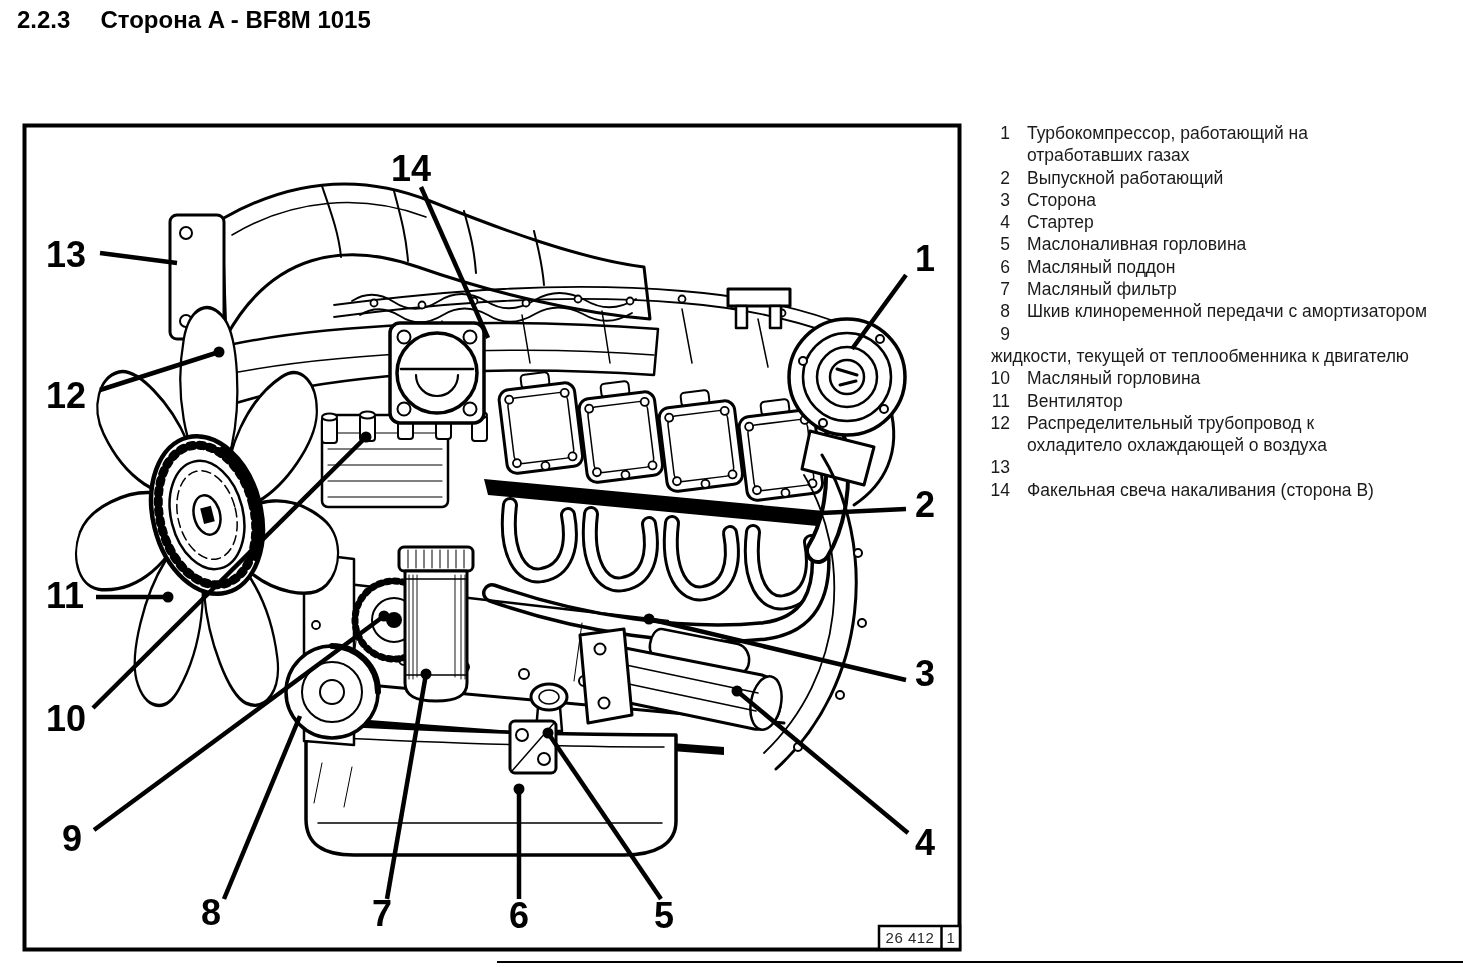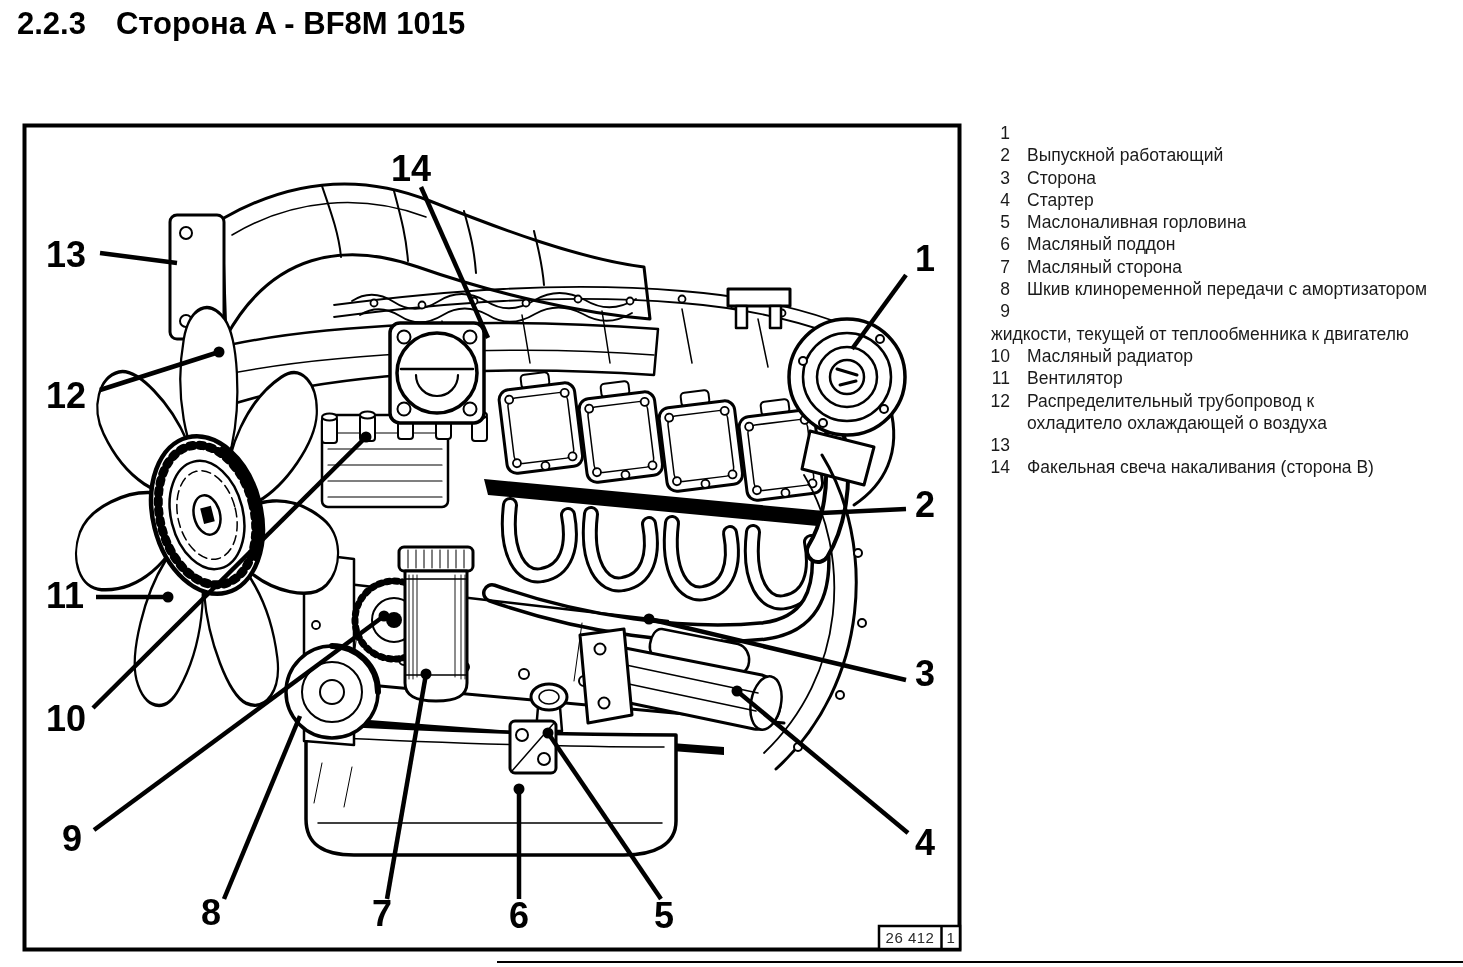--- a/index.html
+++ b/index.html
@@ -1,20 +1,20 @@
 <!DOCTYPE html>
 <html><head>
 <meta charset="utf-8">
 <style>
   html,body{margin:0;padding:0;background:#fff;}
   body{
     position:relative;width:1463px;height:967px;overflow:hidden;
     font-family:"Liberation Sans", sans-serif;color:#000;
   }
-  .title{position:absolute;left:17px;top:6px;font-size:31px;font-weight:bold;white-space:nowrap;}
+  .title{position:absolute;left:17px;top:6px;font-size:24px;font-weight:bold;white-space:nowrap;}
   .title .title-num{margin-right:30px;}
   .diagram{position:absolute;left:22px;top:123px;width:940px;height:829px;}
   .diagram svg{display:block;}
   .legend{
     position:absolute;left:983px;top:122px;width:478px;
     font-size:17.5px;line-height:22.3px;color:#1b1b1b;
   }
   .legend-row{display:flex;}
   .legend-num{flex:0 0 27px;text-align:right;}
   .legend-text{margin-left:17px;}
@@ -358,20 +358,24 @@
         <text x="24" y="144" text-anchor="start" stroke="none" data-name="callout-number">13</text>
         <line x1="399" y1="64" x2="466" y2="215" data-name="callout-leader-line"></line>
         <text x="389" y="58" text-anchor="middle" stroke="none" data-name="callout-number">14</text>
       </g>
 </svg>
 </div>
 
 <div class="legend" data-name="legend">
     <div class="legend-row" data-name="legend-item">
       <span class="legend-num" data-name="legend-item-number">1</span>
+      <span class="legend-text" data-name="legend-item-text">
+        <div data-name="legend-line">Турбокомпрессор, работающий на</div>
+        <div data-name="legend-line">отработавших газах</div>
+      </span>
     </div>
     <div class="legend-row" data-name="legend-item">
       <span class="legend-num" data-name="legend-item-number">2</span>
       <span class="legend-text" data-name="legend-item-text">
         <div data-name="legend-line">Выпускной работающий</div>
       </span>
     </div>
     <div class="legend-row" data-name="legend-item">
       <span class="legend-num" data-name="legend-item-number">3</span>
       <span class="legend-text" data-name="legend-item-text">
@@ -392,37 +396,37 @@
     </div>
     <div class="legend-row" data-name="legend-item">
       <span class="legend-num" data-name="legend-item-number">6</span>
       <span class="legend-text" data-name="legend-item-text">
         <div data-name="legend-line">Масляный поддон</div>
       </span>
     </div>
     <div class="legend-row" data-name="legend-item">
       <span class="legend-num" data-name="legend-item-number">7</span>
       <span class="legend-text" data-name="legend-item-text">
-        <div data-name="legend-line">Масляный сторона</div>
+        <div data-name="legend-line">Масляный фильтр</div>
       </span>
     </div>
     <div class="legend-row" data-name="legend-item">
       <span class="legend-num" data-name="legend-item-number">8</span>
       <span class="legend-text" data-name="legend-item-text">
         <div data-name="legend-line">Шкив клиноременной передачи с амортизатором</div>
       </span>
     </div>
     <div class="legend-row" data-name="legend-item">
       <span class="legend-num" data-name="legend-item-number">9</span>
     </div>
     <div class="legend-cont" data-name="legend-continuation-line">жидкости, текущей от теплообменника к двигателю</div>
     <div class="legend-row" data-name="legend-item">
       <span class="legend-num" data-name="legend-item-number">10</span>
       <span class="legend-text" data-name="legend-item-text">
-        <div data-name="legend-line">Масляный радиатор</div>
+        <div data-name="legend-line">Масляный горловина</div>
       </span>
     </div>
     <div class="legend-row" data-name="legend-item">
       <span class="legend-num" data-name="legend-item-number">11</span>
       <span class="legend-text" data-name="legend-item-text">
         <div data-name="legend-line">Вентилятор</div>
       </span>
     </div>
     <div class="legend-row" data-name="legend-item">
       <span class="legend-num" data-name="legend-item-number">12</span>

